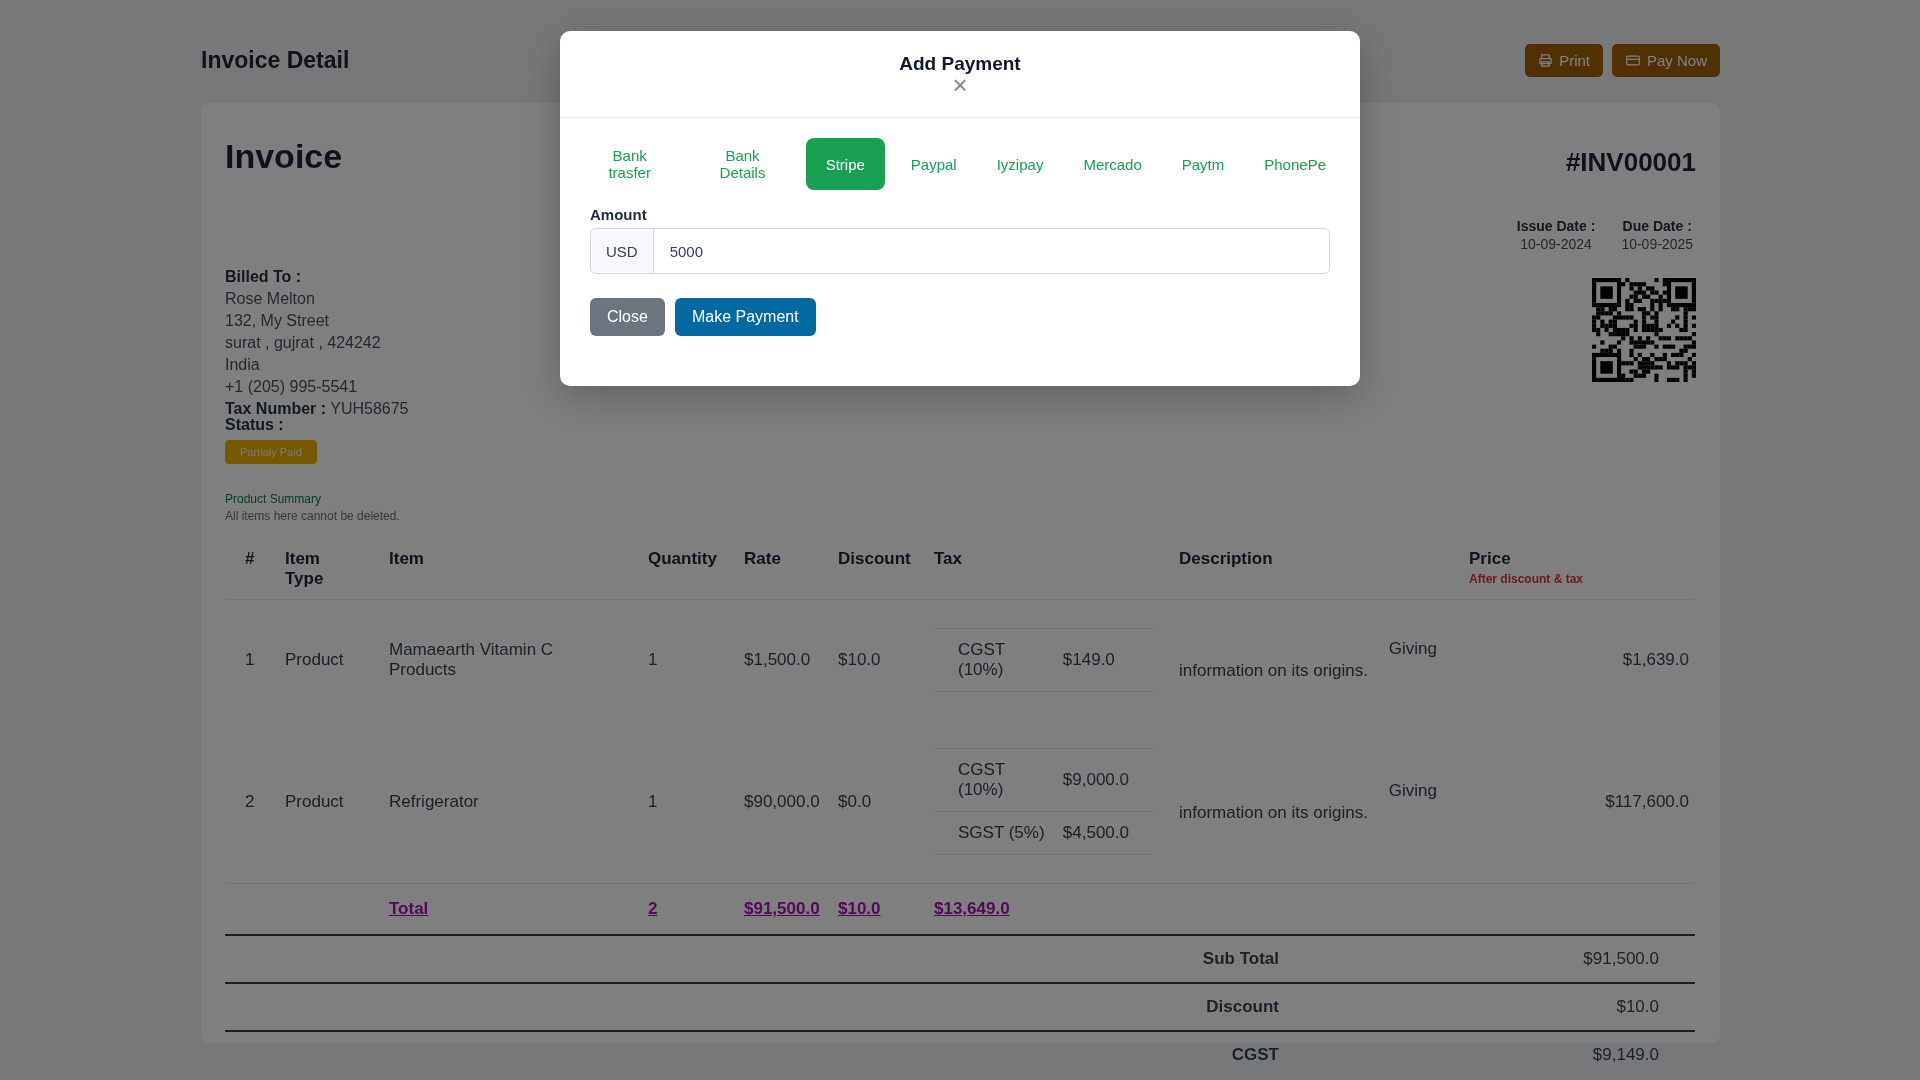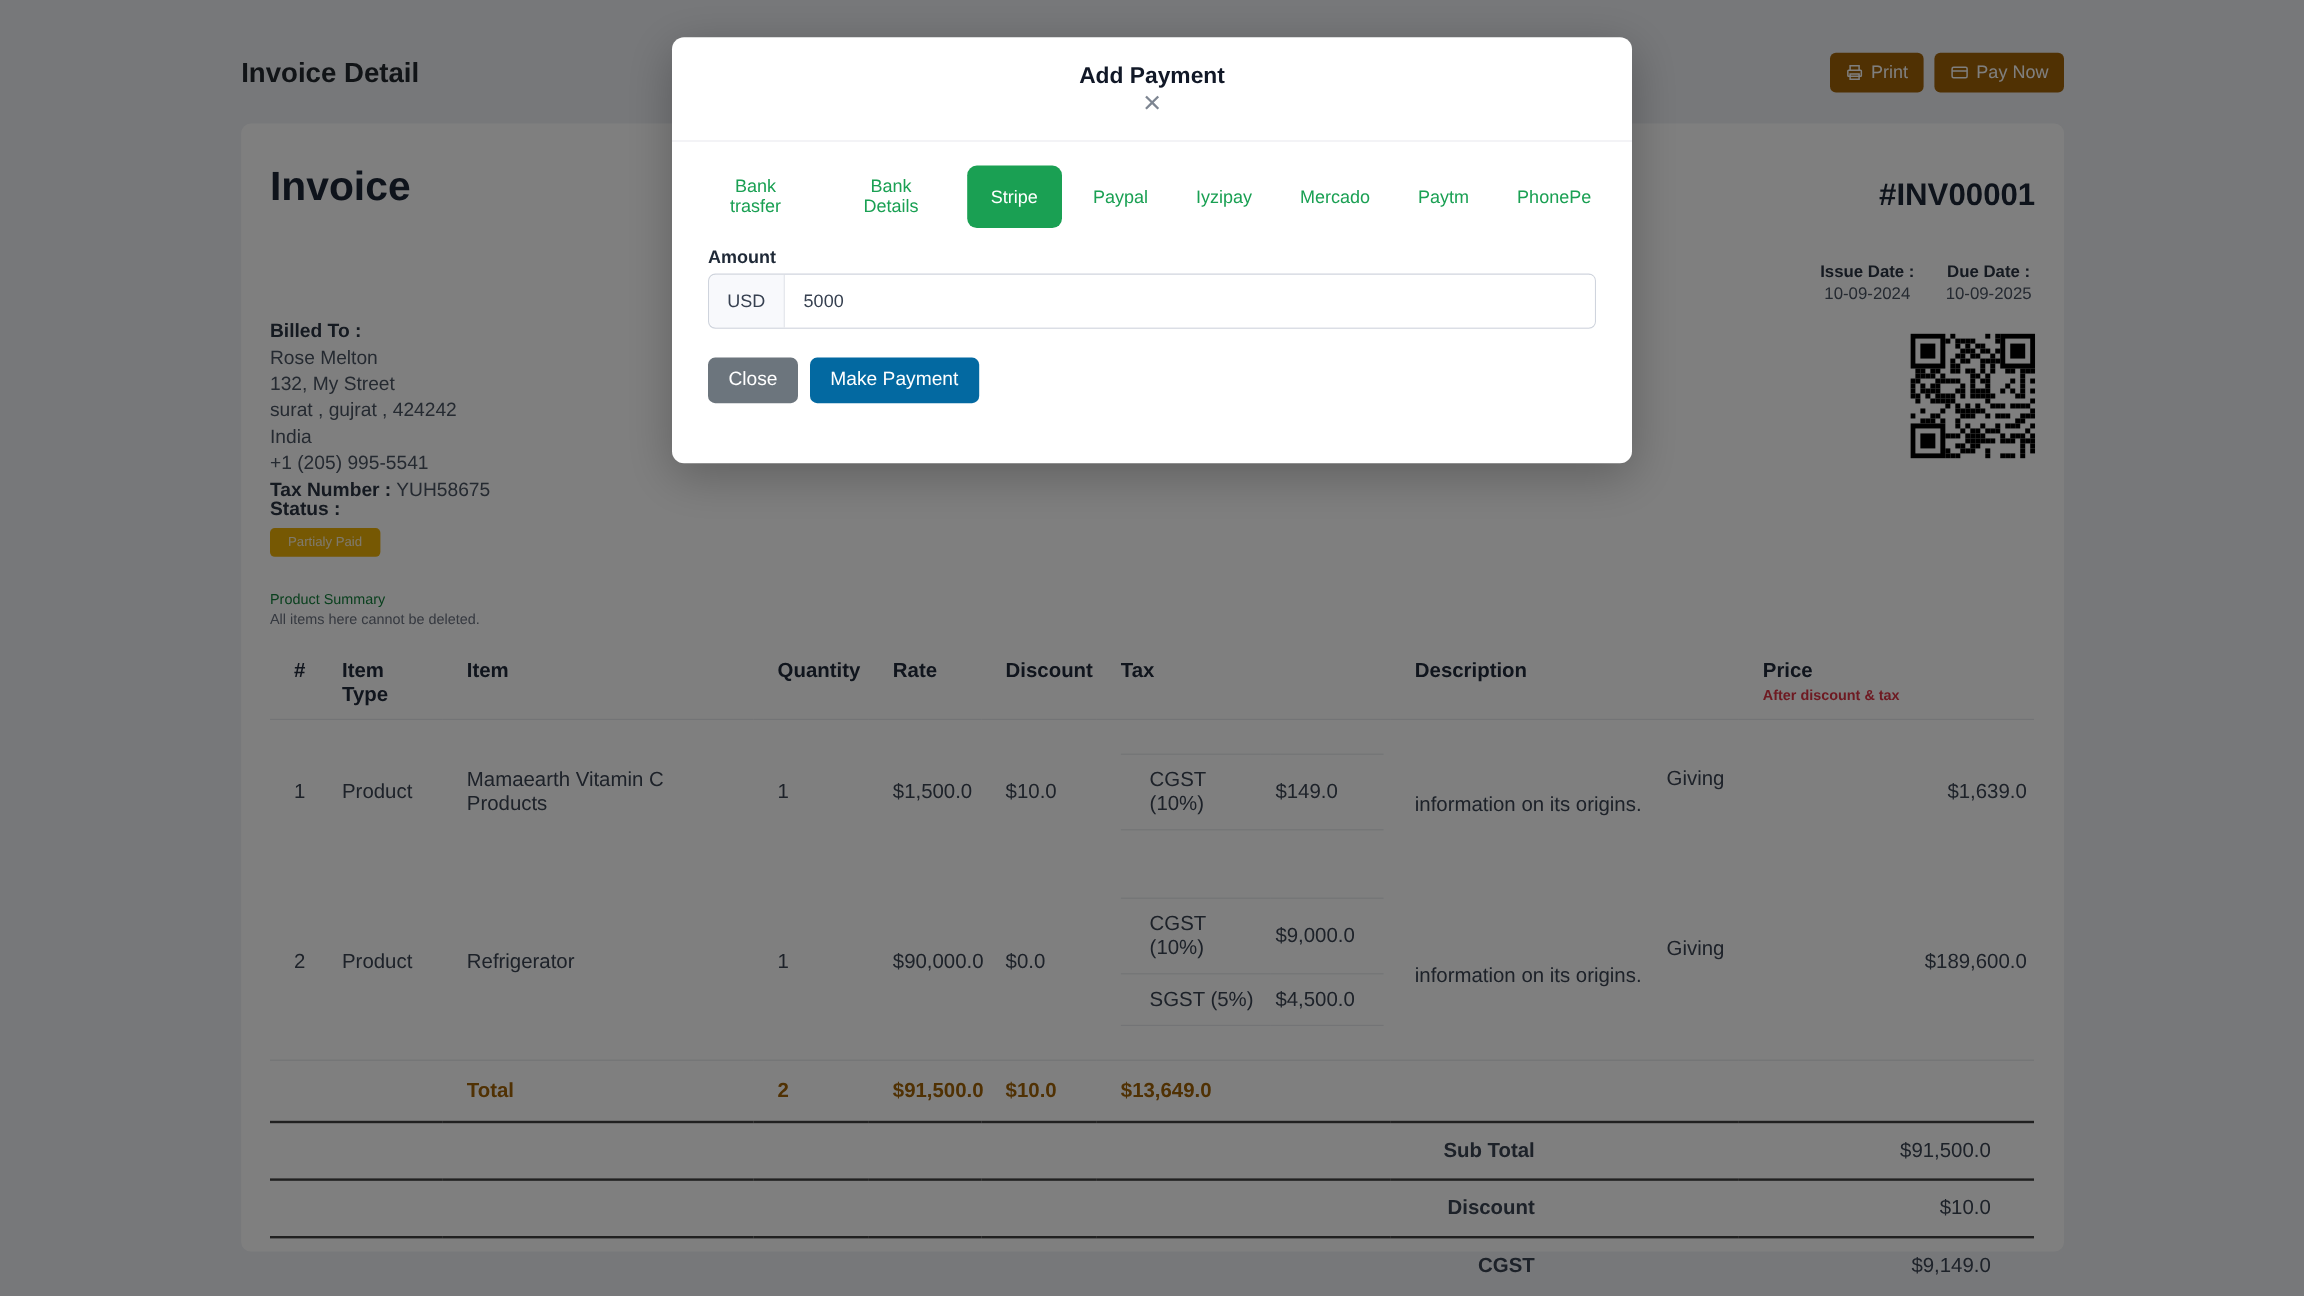--- a/index.html
+++ b/index.html
@@ -51,22 +51,22 @@
   table.items td { font-size:17px; color:#3b4453; padding:28px 6px 28px 20px; vertical-align:middle; }
   td.tax-cell { padding:8px 0; }
   table.subtax { width:100%; border-collapse:collapse; }
   table.subtax td { padding:11px 4px; font-size:17px; color:#3b4453; border-top:1px solid #e7e8ec;
     border-bottom:1px solid #e7e8ec; }
   table.subtax td.t-name { padding-left:24px; width:57%; }
   td.desc-cell { padding:20px 6px 20px 20px; }
   .desc-l1 { text-align:right; padding-right:6px; }
   .desc-l2 { text-align:left; margin-top:2px; }
   td.price-cell { text-align:right; padding-right:24px; }
-  tr.total-row td { font-weight:700; color:#a16207; border-top:1px solid #e7e8ec;
-    border-bottom:1px solid #e7e8ec; padding:15px 6px 15px 20px; }
+  tr.total-row td { font-weight:700; color:#a21caf; border-top:1px solid #e7e8ec;
+    border-bottom:1px solid #e7e8ec; padding:15px 6px 15px 20px;text-decoration:underline; }
   tr.sum-row td { border-top:2px solid #404040; padding:13px 6px; }
   tr.sum-row:first-of-type td { border-top:none; }
   td.sum-label { text-align:right; font-weight:700; color:#212a3b; padding-right:170px !important; }
   td.sum-value { text-align:right; padding-right:36px !important; }
 
   
   .overlay { position:fixed; inset:0; background:rgba(0,0,0,0.5); z-index:40; }
   .modal { position:fixed; left:560px; top:31px; width:800px; z-index:50; background:#fff;
     border-radius:10px; box-shadow:0 10px 40px rgba(0,0,0,.25); padding-bottom:50px; }
   .modal-header { display:flex; justify-content:space-between; align-items:center;
@@ -465,21 +465,21 @@
                 <td class="t-name">SGST (5%)</td>
                 <td>$4,500.0</td>
               </tr>
             </tbody>
               </table>
           </td>
           <td class="desc-cell">
             <div class="desc-l1">Giving</div>
             <div class="desc-l2">information on its origins.</div>
           </td>
-          <td class="price-cell">$189,600.0</td>
+          <td class="price-cell">$117,600.0</td>
         </tr>
         <tr class="total-row">
           <td></td>
           <td></td>
           <td>Total</td>
           <td>2</td>
           <td>$91,500.0</td>
           <td>$10.0</td>
           <td>$13,649.0</td>
           <td></td>

